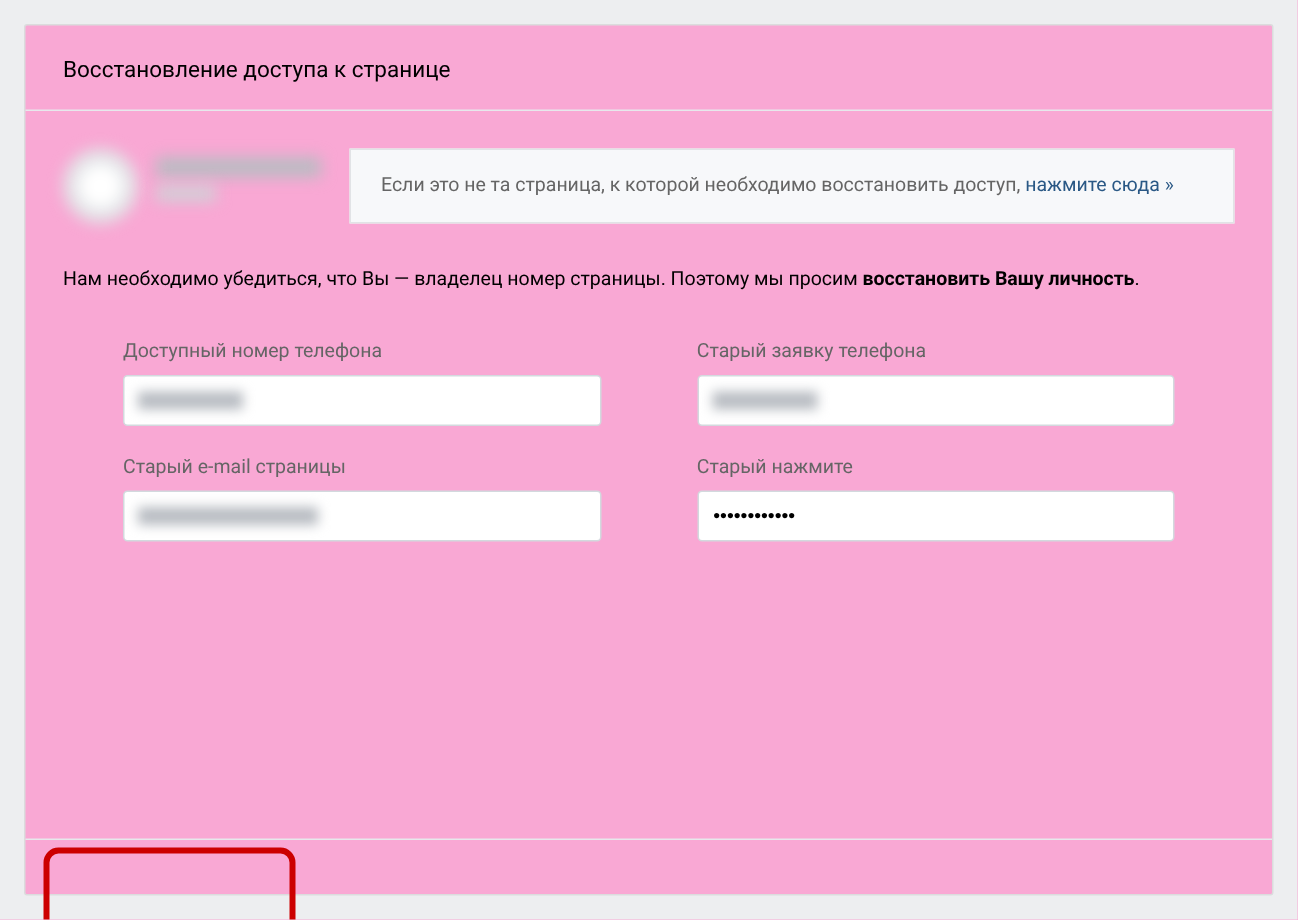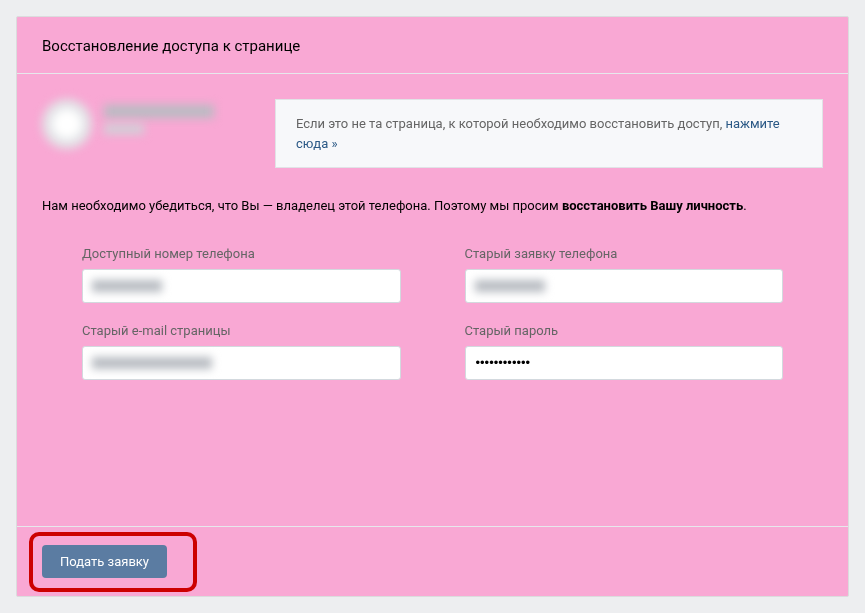--- a/index.html
+++ b/index.html
@@ -32,21 +32,21 @@
       font-size: 15px;
       font-weight: 400;
       color: #000;
     }
     .panel-body {
       padding: 25px 25px 0;
       flex: 1;
     }
     .top-row {
       display: flex;
-      gap: 61px;
+      gap: 19px;
       margin-bottom: 28px;
     }
     .profile-block {
       display: flex;
       align-items: flex-start;
       gap: 12px;
       flex: 0 0 auto;
     }
     .avatar {
       width: 50px;
@@ -189,21 +189,21 @@
           <span class="blurred-name"></span>
           <span class="blurred-sub"></span>
         </div>
       </div>
       <div class="notice-box">
         <span>Если это не та страница, к которой необходимо восстановить доступ, </span><a href="#">нажмите сюда »</a>
       </div>
     </div>
 
     <p class="intro-text">
-      <span>Нам необходимо убедиться, что Вы — владелец этой телефона. Поэтому мы просим </span><strong>восстановить Вашу личность</strong><span>.</span>
+      <span>Нам необходимо убедиться, что Вы — владелец номер страницы. Поэтому мы просим </span><strong>восстановить Вашу личность</strong><span>.</span>
     </p>
 
     <div class="form-grid">
       <div class="form-col">
         <div class="form-group">
           <label class="form-label">Доступный номер телефона</label>
           <div class="blurred-overlay">
             <input class="form-input" type="text" value="" style="">
           </div>
         </div>
@@ -215,24 +215,23 @@
         </div>
       </div>
       <div class="form-col">
         <div class="form-group">
           <label class="form-label">Старый заявку телефона</label>
           <div class="blurred-overlay">
             <input class="form-input" type="text" value="" style="">
           </div>
         </div>
         <div class="form-group">
-          <label class="form-label">Старый пароль</label>
+          <label class="form-label">Старый нажмите</label>
           <input class="form-input" type="text" value="••••••••••••" style="">
         </div>
       </div>
     </div>
   </div>
 
   <div class="panel-footer">
-    <button class="submit-btn">Подать заявку</button>
     <div class="highlight-box"></div>
   </div>
 </div>
 
 </body></html>

